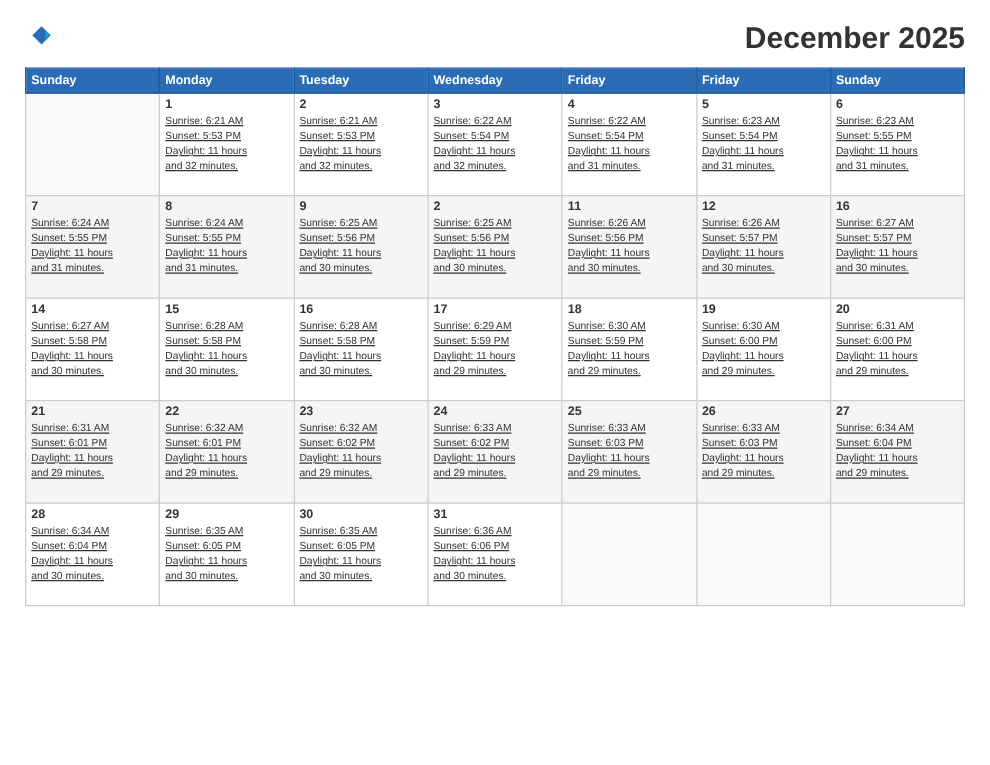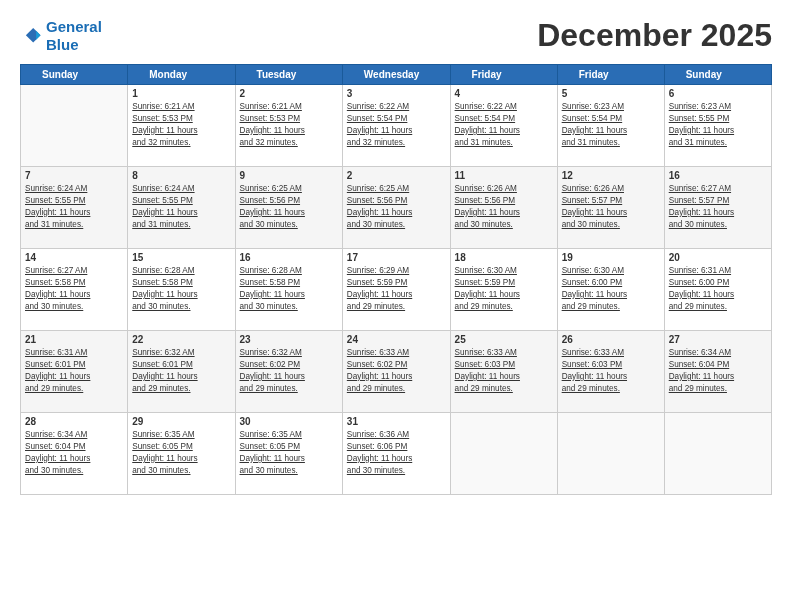--- a/index.html
+++ b/index.html
@@ -36,39 +36,39 @@
       color: #1a6db5;
     }
     .logo-icon {
       width: 22px;
       height: 22px;
     }
     .title-block {
       text-align: right;
     }
     .month-title {
-      font-size: 32px;
+      font-size: 24px;
       font-weight: bold;
       color: #333;
       line-height: 1.1;
     }
     .subtitle {
       font-size: 13px;
       color: #555;
     }
     .calendar {
       width: 100%;
       border-collapse: collapse;
       font-size: 9px;
     }
     .calendar th {
       background-color: #2a6db5;
       color: #fff;
       text-align: left;
-      padding: 4px 21px;
+      padding: 4px 4px;
       font-size: 10px;
       font-weight: bold;
       border: 1px solid #1a5a9a;
     }
     .calendar td {
       border: 1px solid #ccc;
       vertical-align: top;
       padding: 3px 4px;
       width: 108px;
       height: 82px;
@@ -97,24 +97,20 @@
 </head>
 <body>
 
 <div class="page">
   <div class="header">
     <div class="logo">
       <svg class="logo-icon" viewBox="0 0 30 30">
         <polygon points="18,4 28,14 18,24 8,14" fill="#2a6db5"></polygon>
         <polygon points="22,8 28,14 22,20" fill="#1a9ad7"></polygon>
       </svg>
-      <div class="logo-text">
-        <div><span>General</span></div>
-        <div><span style="color:#1a6db5">Blue</span></div>
-      </div>
     </div>
     <div class="title-block">
       <div class="month-title">December 2025</div>
     </div>
   </div>
 
   <table class="calendar">
     <thead>
       <tr>
         <th>Sunday</th>

